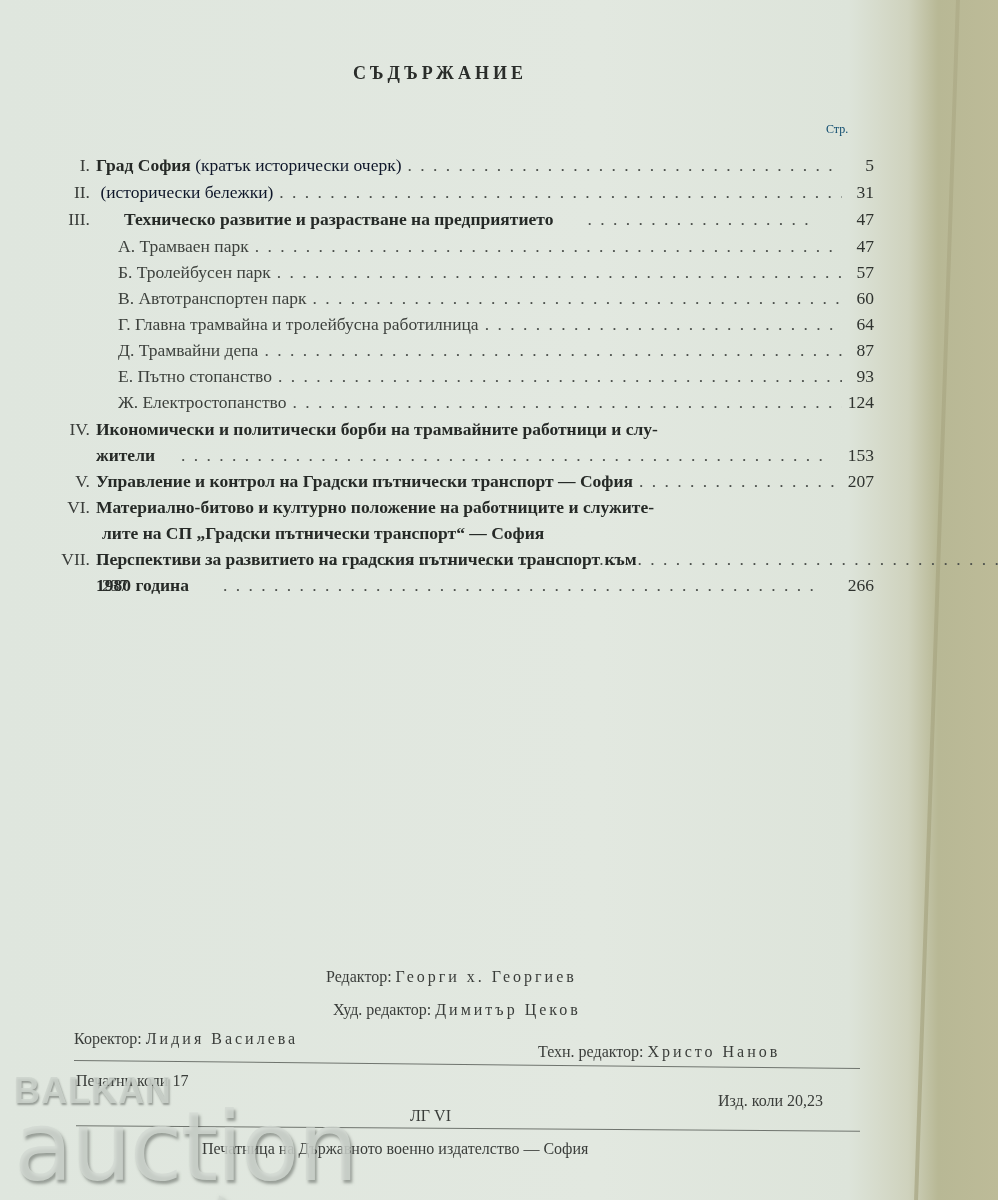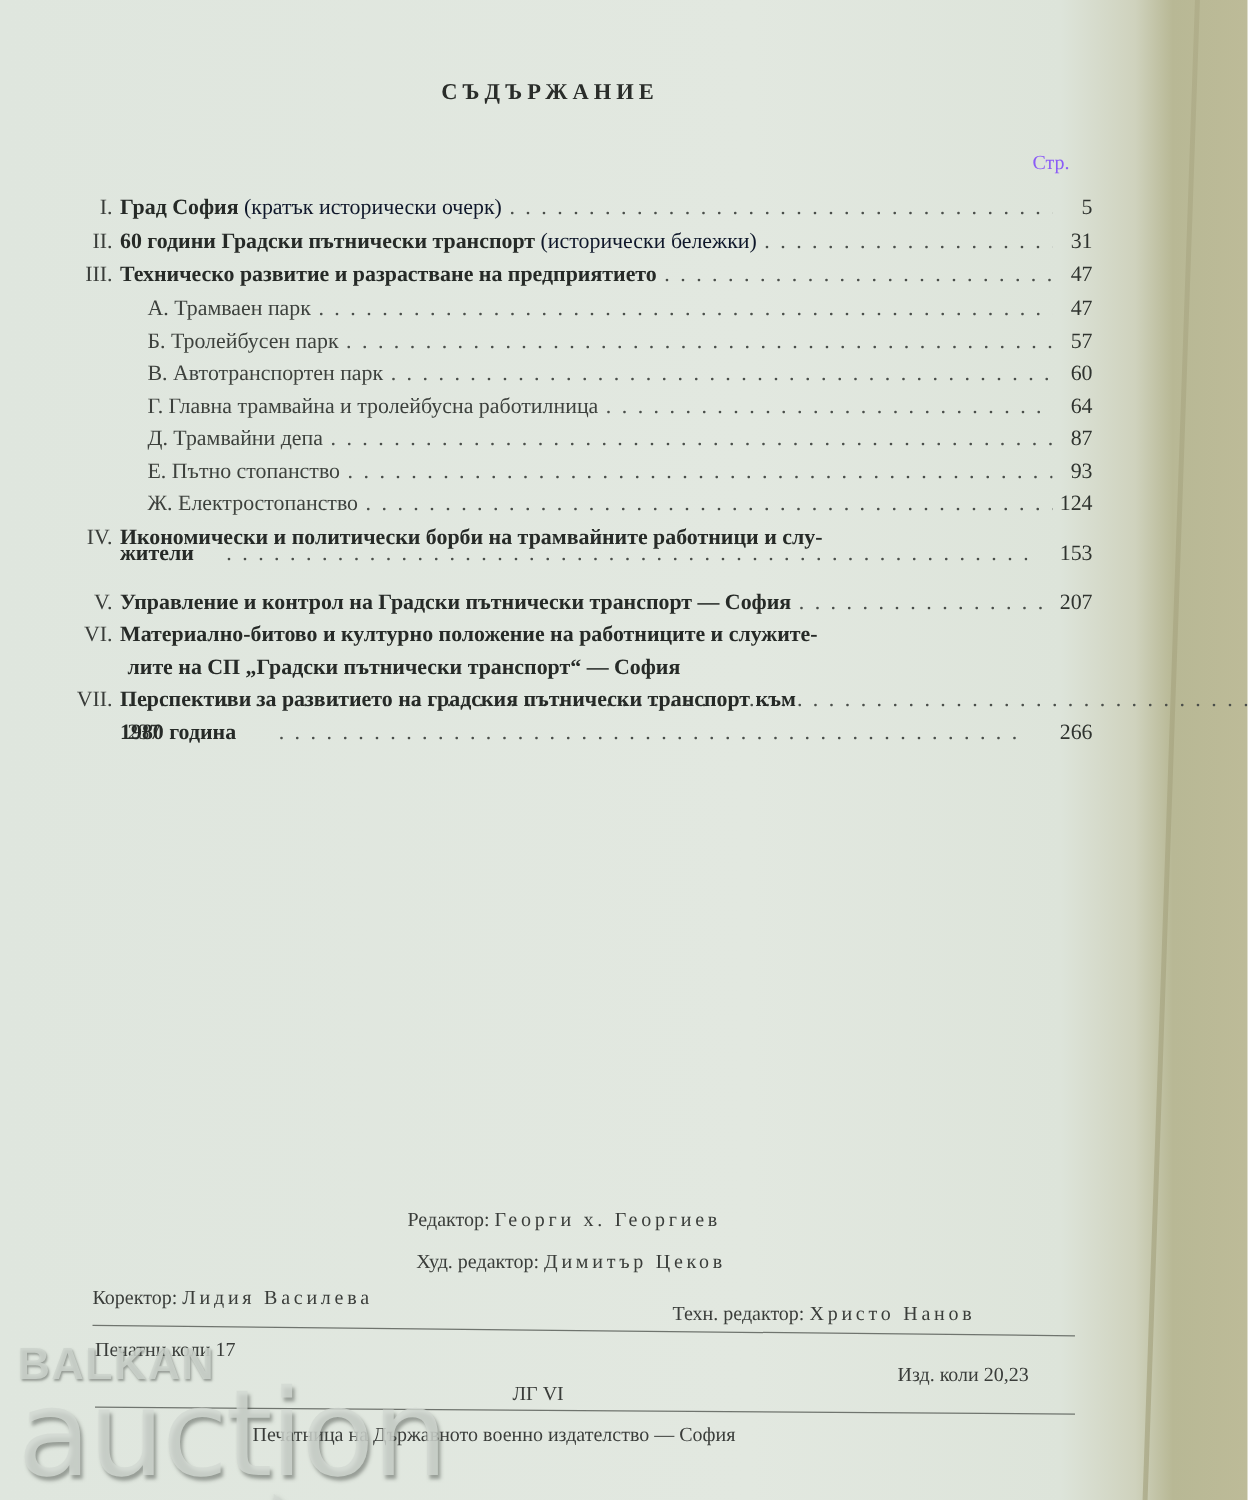--- a/index.html
+++ b/index.html
@@ -5,21 +5,21 @@
   html, body { margin:0; padding:0; }
   body {
     width:998px; height:1200px; overflow:hidden; position:relative;
     background: linear-gradient(90deg, #dfe6de 0%, #e2e8e0 60%, #dde4da 85%, #cfd2bd 91%, #b8b895 94%, #bdbb98 100%);
     font-family: "Liberation Serif", serif;
     color:#2b2f2c;
   }
   .page { position:absolute; left:0; top:0; width:978px; height:1200px; }
   .gutter { position:absolute; left:935px; top:0; width:4px; height:1200px; background:linear-gradient(180deg,#a9a682,#9d9a74); opacity:.55; transform:skewX(-2deg); }
   .title { position:absolute; top:63px; left:0; width:880px; text-align:center; font-weight:bold; font-size:18px; letter-spacing:4px; color:#2a2d2a; }
-  .str { position:absolute; top:122px; left:826px; font-size:16px; color:#8b5cf6; }
+  .str { position:absolute; top:122px; left:826px; font-size:12px; color:#0c4a6e; }
   .row { position:absolute; display:flex; align-items:baseline; font-size:17.5px; line-height:26px; white-space:nowrap; }
   .row .num { display:inline-block; text-align:right; padding-right:6px; color:#3a3d3a; }
   .row .t { font-weight:bold; color:#262a27; }
   .row .s { font-weight:normal; color:#0f172a; }
   .row .dots { flex:1; overflow:hidden; color:#4a4e4a; letter-spacing:6px; margin:0 6px; }
   .row .dots::before { content:". . . . . . . . . . . . . . . . . . . . . . . . . . . . . . . . . . . . . . . . . . . . . . . . . . . . . . . . . . . . . . . . . . . . . . . . . . . . . ."; letter-spacing:2px; }
   .row .pg { color:#2f332f; min-width:26px; text-align:right; }
   .sub .t { font-weight:normal; color:#3d413d; }
   .credits { position:absolute; font-size:16px; color:#3a3d3a; white-space:nowrap; }
   .credits .nm { letter-spacing:3px; }
@@ -39,25 +39,25 @@
   <div class="str">Стр.</div>
 
   <div class="row" style="top:152px;left:60px;width:814px;">
     <span class="num" style="width:30px;">I.</span>
     <span class="t">Град София</span>&nbsp;<span class="s">(кратък исторически очерк)</span>
     <span class="dots"></span>
     <span class="pg">5</span>
   </div>
   <div class="row" style="top:179px;left:60px;width:814px;">
     <span class="num" style="width:30px;">II.</span>
-    <span class="t">60 години Градски пътнически транспорт</span>&nbsp;<span class="s">(исторически бележки)</span>
+    &nbsp;<span class="s">(исторически бележки)</span>
     <span class="dots"></span>
     <span class="pg">31</span>
   </div>
-  <div class="row" style="top:206px;left:52px;width:822px;">
+  <div class="row" style="top:206px;left:52px;width:822px;gap:28px;">
     <span class="num" style="width:38px;">III.</span>
     <span class="t">Техническо развитие и разрастване на предприятието</span>
     <span class="dots"></span>
     <span class="pg">47</span>
   </div>
 
   <div class="row sub" style="top:233px;left:118px;width:756px;">
     <span class="t">А. Трамваен парк</span>
     <span class="dots"></span>
     <span class="pg">47</span>
@@ -90,21 +90,21 @@
   <div class="row sub" style="top:389px;left:118px;width:756px;">
     <span class="t">Ж. Електростопанство</span>
     <span class="dots"></span>
     <span class="pg">124</span>
   </div>
 
   <div class="row" style="top:416px;left:50px;width:824px;">
     <span class="num" style="width:40px;">IV.</span>
     <span class="t">Икономически и политически борби на трамвайните работници и слу-</span>
   </div>
-  <div class="row" style="top:429px;left:96px;width:778px;gap:20px;">
+  <div class="row" style="top:442px;left:96px;width:778px;gap:20px;">
     <span class="t">жители</span>
     <span class="dots"></span>
     <span class="pg">153</span>
   </div>
   <div class="row" style="top:468px;left:50px;width:824px;">
     <span class="num" style="width:40px;">V.</span>
     <span class="t">Управление и контрол на Градски пътнически транспорт — София</span>
     <span class="dots"></span>
     <span class="pg">207</span>
   </div>

